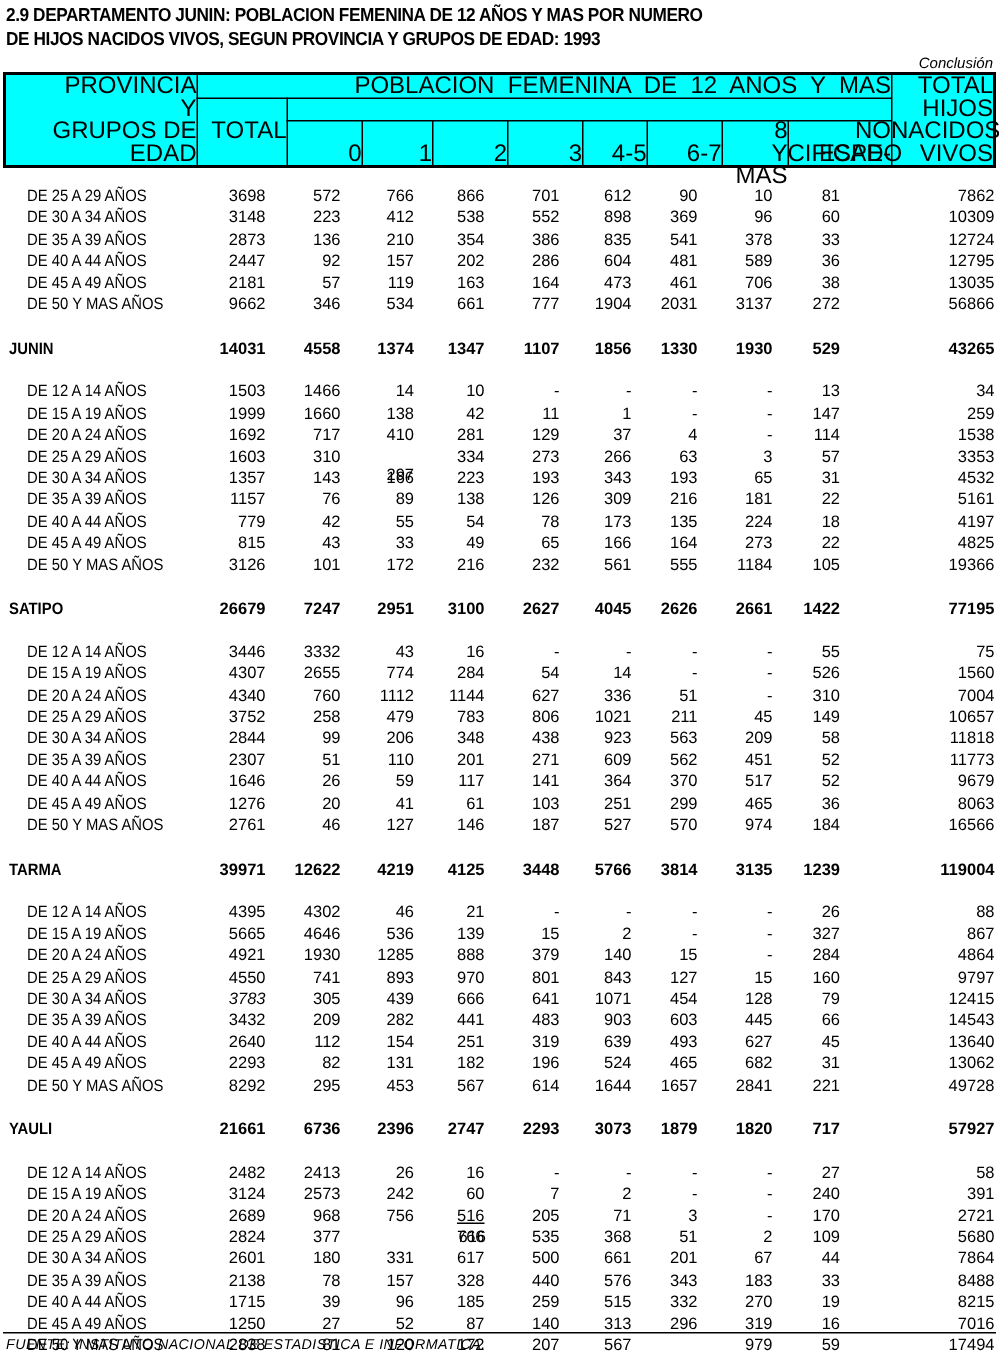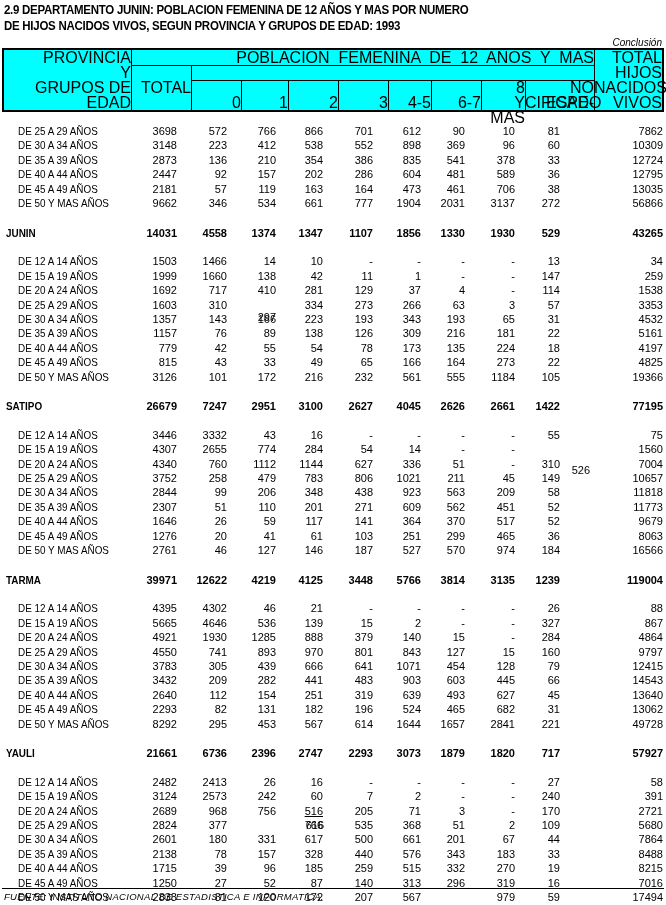--- a/index.html
+++ b/index.html
@@ -305,21 +305,21 @@
     <div class="row age" style="top: 442.1px;">
       <span class="lab">DE 15 A 19 AÑOS</span>
       <span class="v" style="left: 127px;">4307</span>
       <span class="v" style="left: 177px;">2655</span>
       <span class="v" style="left: 226px;">774</span>
       <span class="v" style="left: 273px;">284</span>
       <span class="v" style="left: 323px;">54</span>
       <span class="v" style="left: 371px;">14</span>
       <span class="v" style="left: 415px;">-</span>
       <span class="v" style="left: 465px;">-</span>
-      <span class="v" style="left: 540px; margin-top: 21px;">526</span>
+      <span class="v" style="left: 510px;">526</span>
       <span class="v" style="left: 613px;">1560</span>
     </div>
     <div class="row age" style="top: 456.55px;">
       <span class="lab">DE 20 A 24 AÑOS</span>
       <span class="v" style="left: 127px;">4340</span>
       <span class="v" style="left: 177px;">760</span>
       <span class="v" style="left: 226px;">1112</span>
       <span class="v" style="left: 273px;">1144</span>
       <span class="v" style="left: 323px;">627</span>
       <span class="v" style="left: 371px;">336</span>
@@ -466,21 +466,21 @@
       <span class="v" style="left: 273px;">970</span>
       <span class="v" style="left: 323px;">801</span>
       <span class="v" style="left: 371px;">843</span>
       <span class="v" style="left: 415px;">127</span>
       <span class="v" style="left: 465px;">15</span>
       <span class="v" style="left: 510px;">160</span>
       <span class="v" style="left: 613px;">9797</span>
     </div>
     <div class="row age" style="top: 658.95px;">
       <span class="lab">DE 30 A 34 AÑOS</span>
-      <span class="v" style="left: 127px;">3783</span>
+      <span class="v" style="left: 127px; font-style: italic;">3783</span>
       <span class="v" style="left: 177px;">305</span>
       <span class="v" style="left: 226px;">439</span>
       <span class="v" style="left: 273px;">666</span>
       <span class="v" style="left: 323px;">641</span>
       <span class="v" style="left: 371px;">1071</span>
       <span class="v" style="left: 415px;">454</span>
       <span class="v" style="left: 465px;">128</span>
       <span class="v" style="left: 510px;">79</span>
       <span class="v" style="left: 613px;">12415</span>
     </div>

